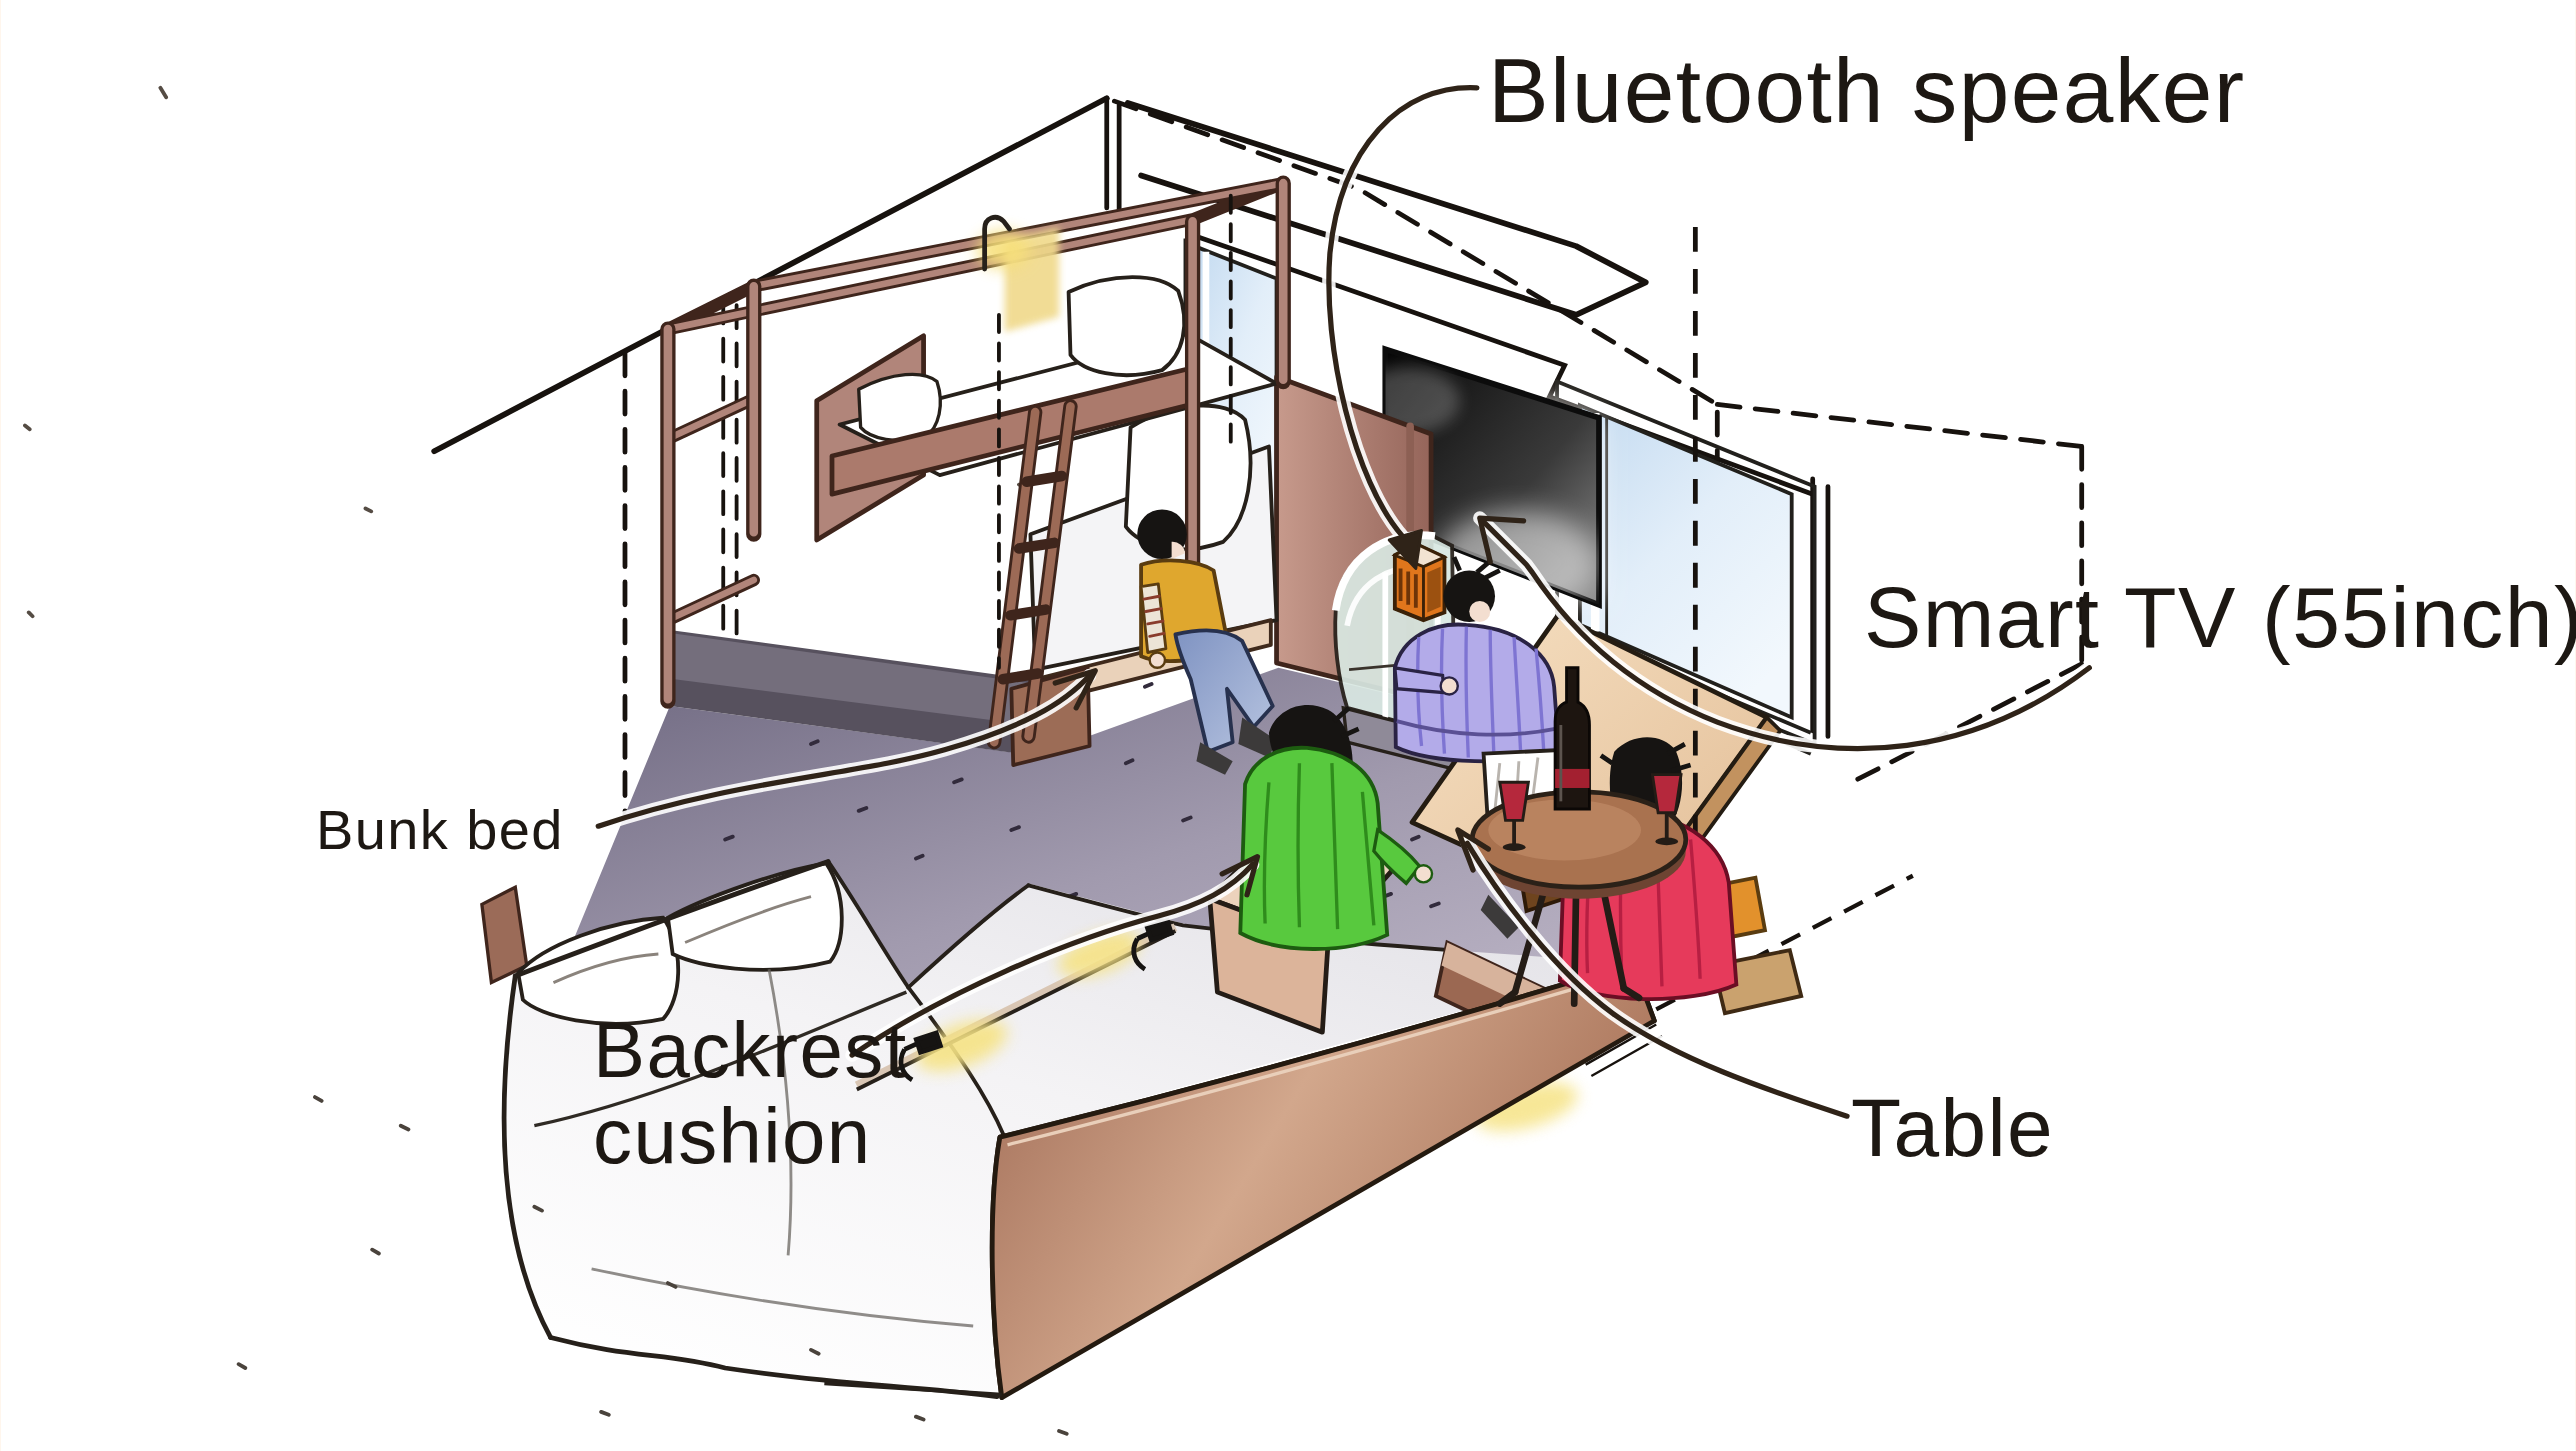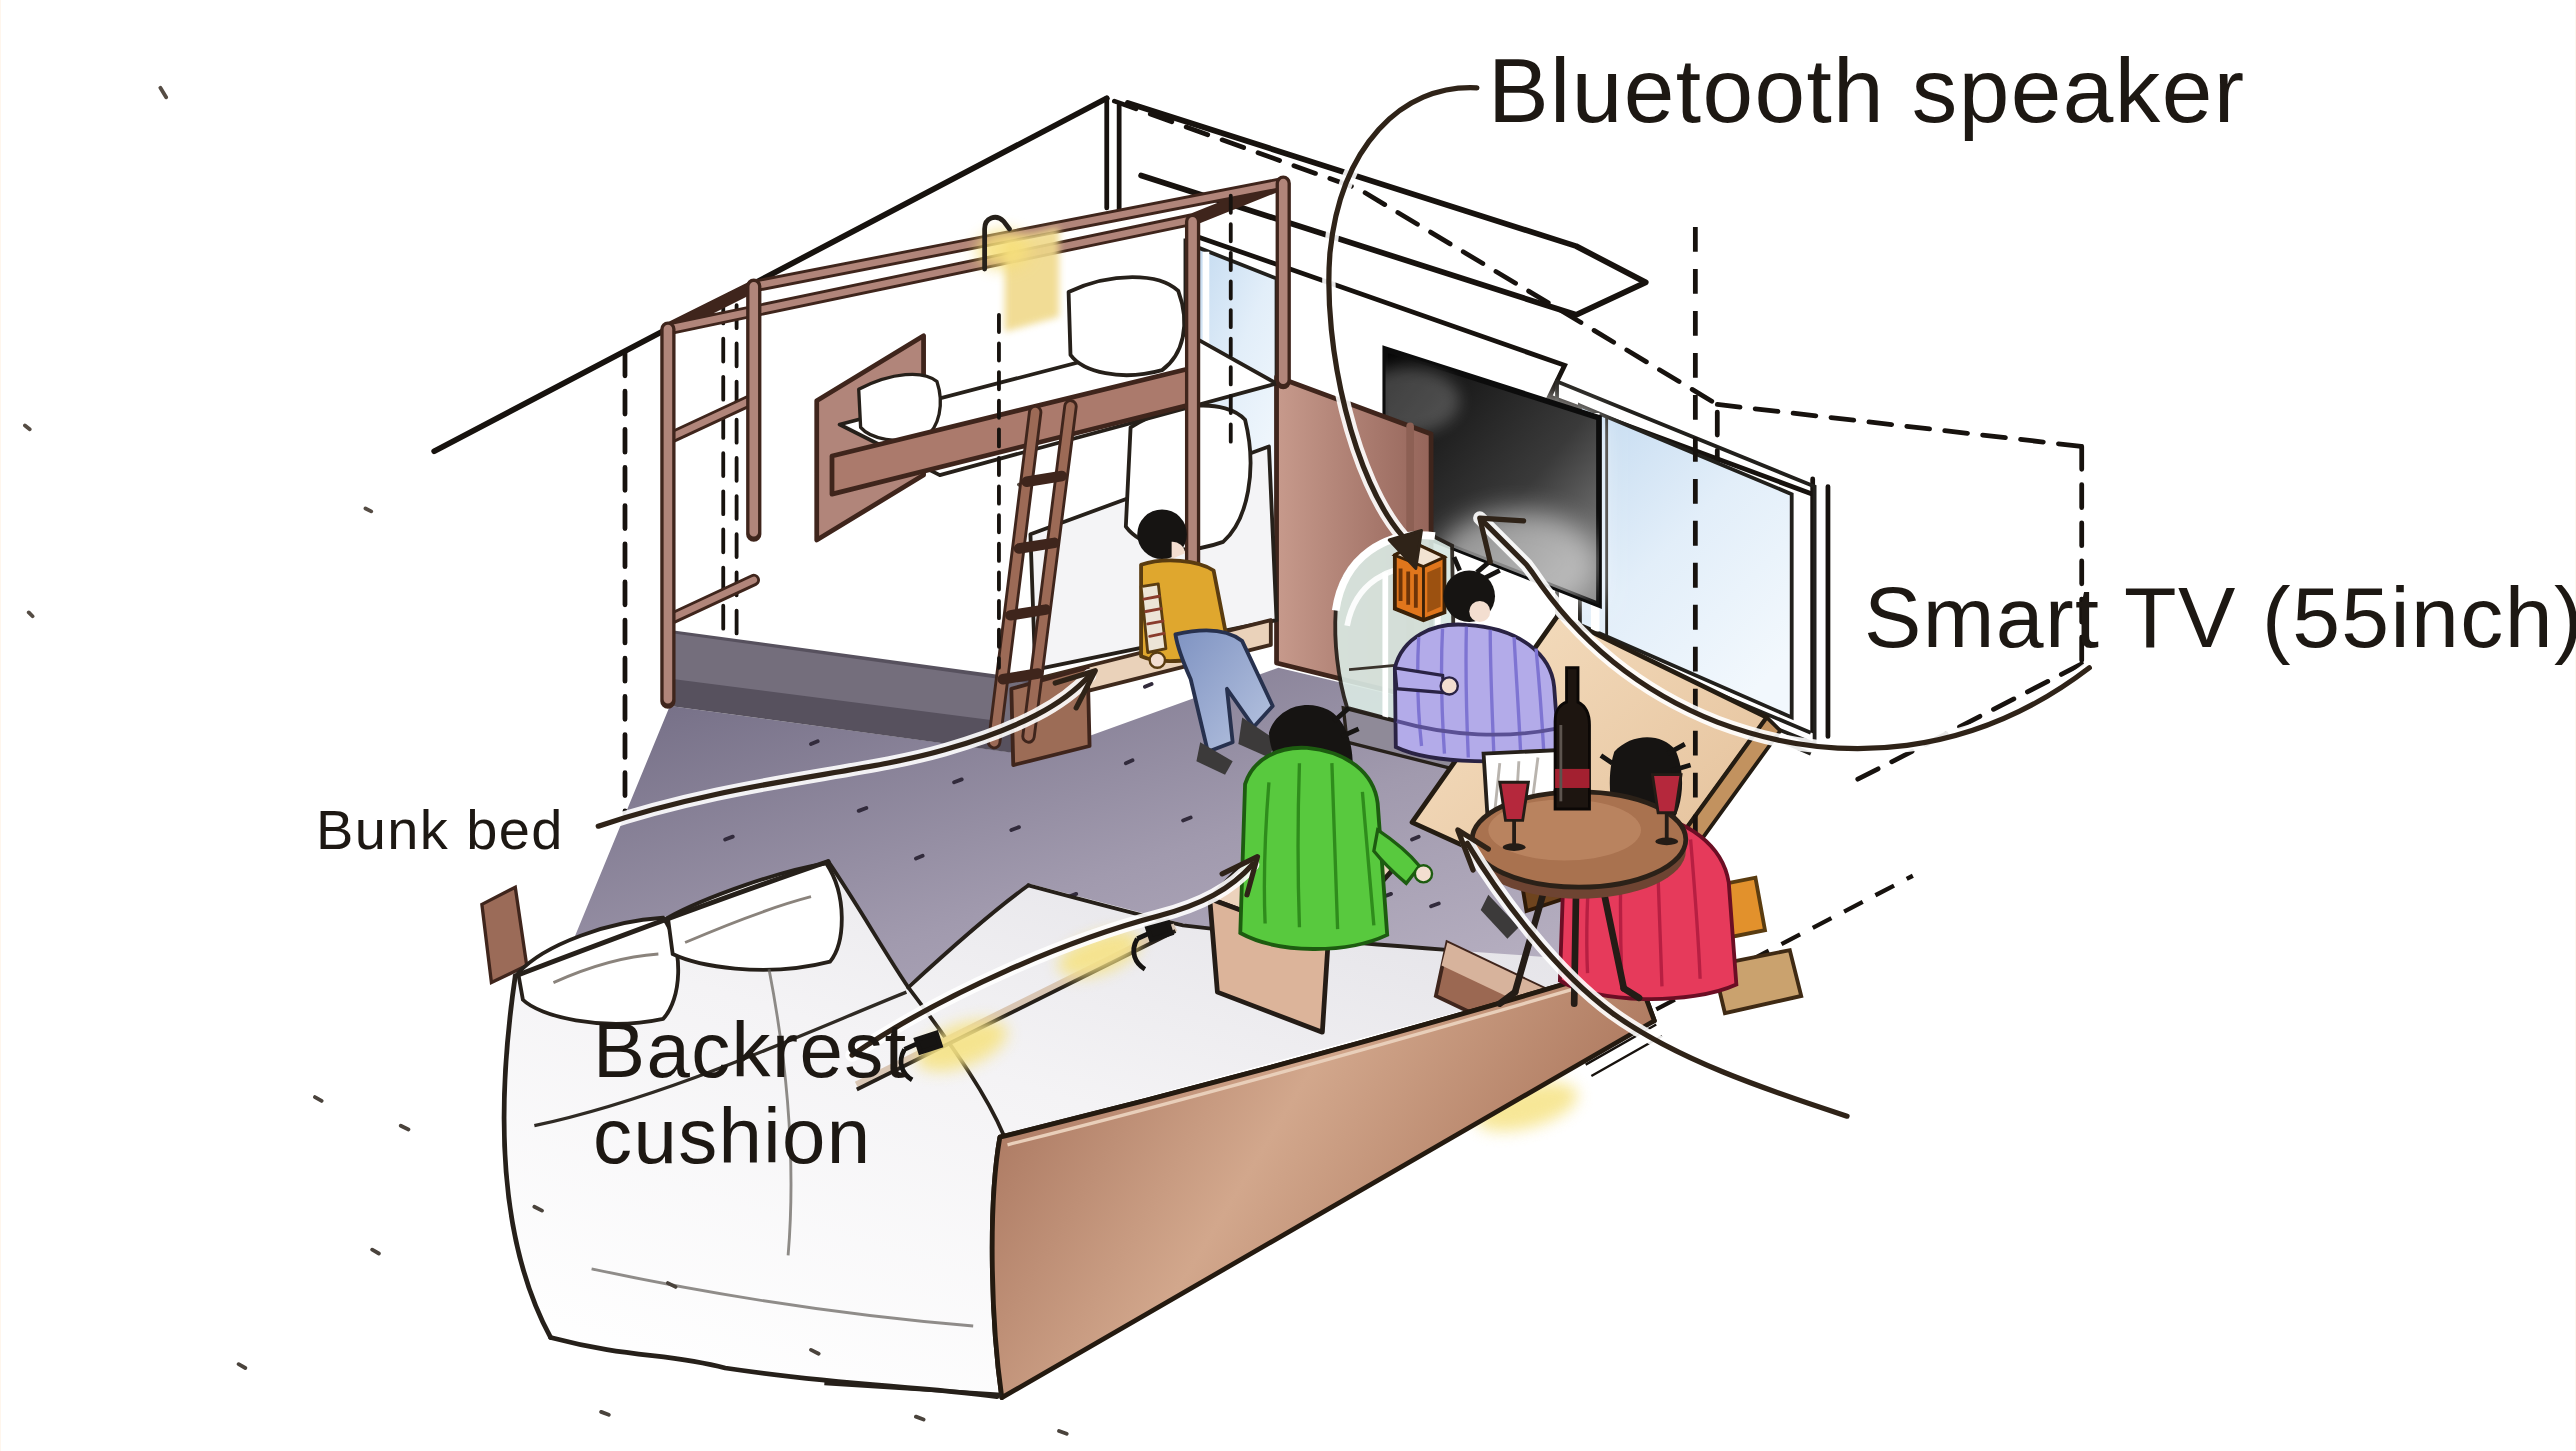--- a/index.html
+++ b/index.html
@@ -372,14 +372,15 @@
 </g>
 </svg>
 
 <div class="callout" id="lbl-bluetooth">Bluetooth speaker</div>
 <div class="callout" id="lbl-smarttv">Smart TV (55inch)</div>
 <div class="callout" id="lbl-bunkbed">Bunk bed</div>
 <div class="callout" id="lbl-backrest">
   <div>Backrest</div>
   <div>cushion</div>
 </div>
+<div class="callout" id="lbl-table">Table</div>
 </div>
 
 
 </body></html>

